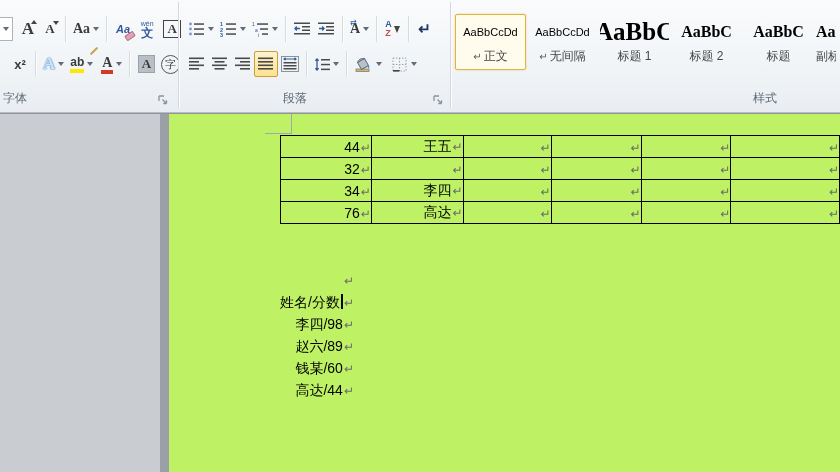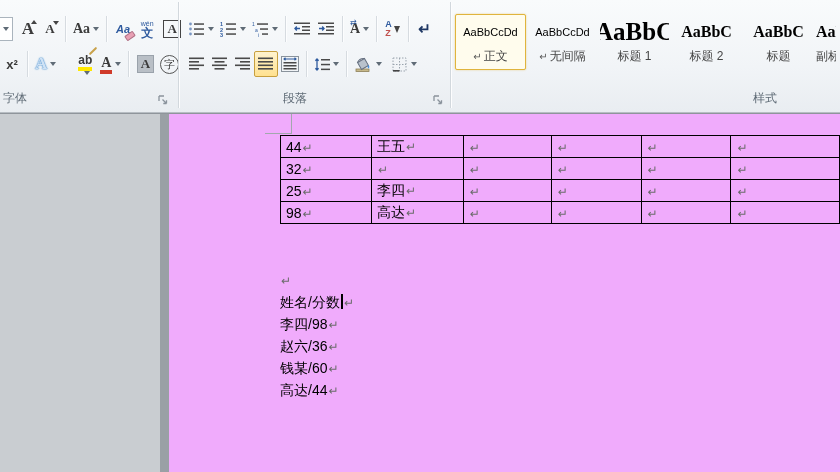--- a/index.html
+++ b/index.html
@@ -61,21 +61,21 @@
   .stylesample { font-size:11px; color:#000; white-space:nowrap; flex:1; display:flex; align-items:center; }
   .stylesample.h1 { font-size:25px; font-weight:bold; font-family:"Liberation Serif",serif; }
   .stylesample.h2 { font-size:16px; font-weight:bold; font-family:"Liberation Serif",serif; }
   .stylename { font-size:12px; color:#444; white-space:nowrap; display:flex; align-items:center; gap:2px;}
   .stylename .pmk { font-size:10px; color:#555; }
 
   
   #doc { position:absolute; left:0; top:114px; width:840px; height:358px; background:#c9cdd1; overflow:hidden; }
   #doc-shadowtop { position:absolute; left:0; top:113px; width:840px; height:1px; background:#8f959b; }
   #pagestrip { position:absolute; left:160px; top:0; width:9px; height:100%; background:#9aa0a5; }
-  #page { position:absolute; left:169px; top:0; width:671px; height:100%; background:#f0abfc; cursor:text; }
+  #page { position:absolute; left:169px; top:0; width:671px; height:100%; background:#bef264; cursor:text;text-align:right; }
   .cropmark-h { position:absolute; left:96px; top:19px; width:26px; height:1px; background:#a2a8ad; }
   .cropmark-v { position:absolute; left:122px; top:0px; width:1px; height:20px; background:#a2a8ad; }
 
   table.doctable { position:absolute; left:111px; top:21px; border-collapse:collapse; table-layout:fixed; }
   table.doctable td { border:1px solid #000; height:22px; padding:0 0 0 5px; font-size:14px;
     color:#000; vertical-align:middle; white-space:nowrap; overflow:hidden; }
   .pm { color:#6b6b6b; font-size:12px; margin-left:1px; }
 
   #textblock { position:absolute; left:111px; top:156px; font-size:14px; line-height:21px; color:#000; }
   .dline { white-space:nowrap; }
@@ -114,30 +114,30 @@
           <span class="eraser"></span>
         </div>
         <div class="btn phon" style="width:24px;height:26px;">
           <span class="t">wén</span>
           <span class="b">文</span>
         </div>
         <div class="btn" style="width:26px;height:26px;">
           <span class="boxedA">A</span>
         </div>
       </div>
-      <div class="row" style="left:1px; top:50px; height:28px;">
+      <div class="row" style="left:9px; top:50px; height:28px;">
         <div class="btn" style="width:22px;height:26px;">
           <span style="font-weight:bold;font-size:13px;">x²</span>
         </div>
         <div class="minisep"></div>
         <div class="btn" style="height:26px;padding:0 2px;">
           <span class="fx-a">A</span>
           <span class="caret"></span>
         </div>
-        <div class="btn" style="height:26px;padding:0 2px;margin-left:16px;flex-direction:column;">
+        <div class="btn" style="height:26px;padding:0 2px;margin-left:0;">
           <span class="hl">ab</span>
           <span class="pen"></span>
           <span class="caret"></span>
         </div>
         <div class="btn" style="height:26px;padding:0 2px;margin-left:2px;">
           <span class="fc">A</span>
           <span class="caret"></span>
         </div>
         <div class="minisep"></div>
         <div class="btn" style="width:24px;height:26px;">
@@ -389,41 +389,41 @@
           </tr>
           <tr>
             <td><span>32</span><span class="pm">↵</span></td>
             <td><span></span><span class="pm">↵</span></td>
             <td><span></span><span class="pm">↵</span></td>
             <td><span></span><span class="pm">↵</span></td>
             <td><span></span><span class="pm">↵</span></td>
             <td><span></span><span class="pm">↵</span></td>
           </tr>
           <tr>
-            <td><span>25</span><span class="pm">↵</span></td>
+            <td><span>34</span><span class="pm">↵</span></td>
             <td><span>李四</span><span class="pm">↵</span></td>
             <td><span></span><span class="pm">↵</span></td>
             <td><span></span><span class="pm">↵</span></td>
             <td><span></span><span class="pm">↵</span></td>
             <td><span></span><span class="pm">↵</span></td>
           </tr>
           <tr>
-            <td><span>98</span><span class="pm">↵</span></td>
+            <td><span>76</span><span class="pm">↵</span></td>
             <td><span>高达</span><span class="pm">↵</span></td>
             <td><span></span><span class="pm">↵</span></td>
             <td><span></span><span class="pm">↵</span></td>
             <td><span></span><span class="pm">↵</span></td>
             <td><span></span><span class="pm">↵</span></td>
           </tr>
         </tbody>
       </table>
 
       <div id="textblock">
         <div class="dline"><span class="pm">↵</span></div>
         <div class="dline"><span>姓名/分数</span><span class="cursor"></span><span class="pm">↵</span></div>
         <div class="dline"><span>李四/98</span><span class="pm">↵</span></div>
-        <div class="dline"><span>赵六/36</span><span class="pm">↵</span></div>
+        <div class="dline"><span>赵六/89</span><span class="pm">↵</span></div>
         <div class="dline"><span>钱某/60</span><span class="pm">↵</span></div>
         <div class="dline"><span>高达/44</span><span class="pm">↵</span></div>
       </div>
     </div>
   </div>
 </div>
 
 </body></html>

